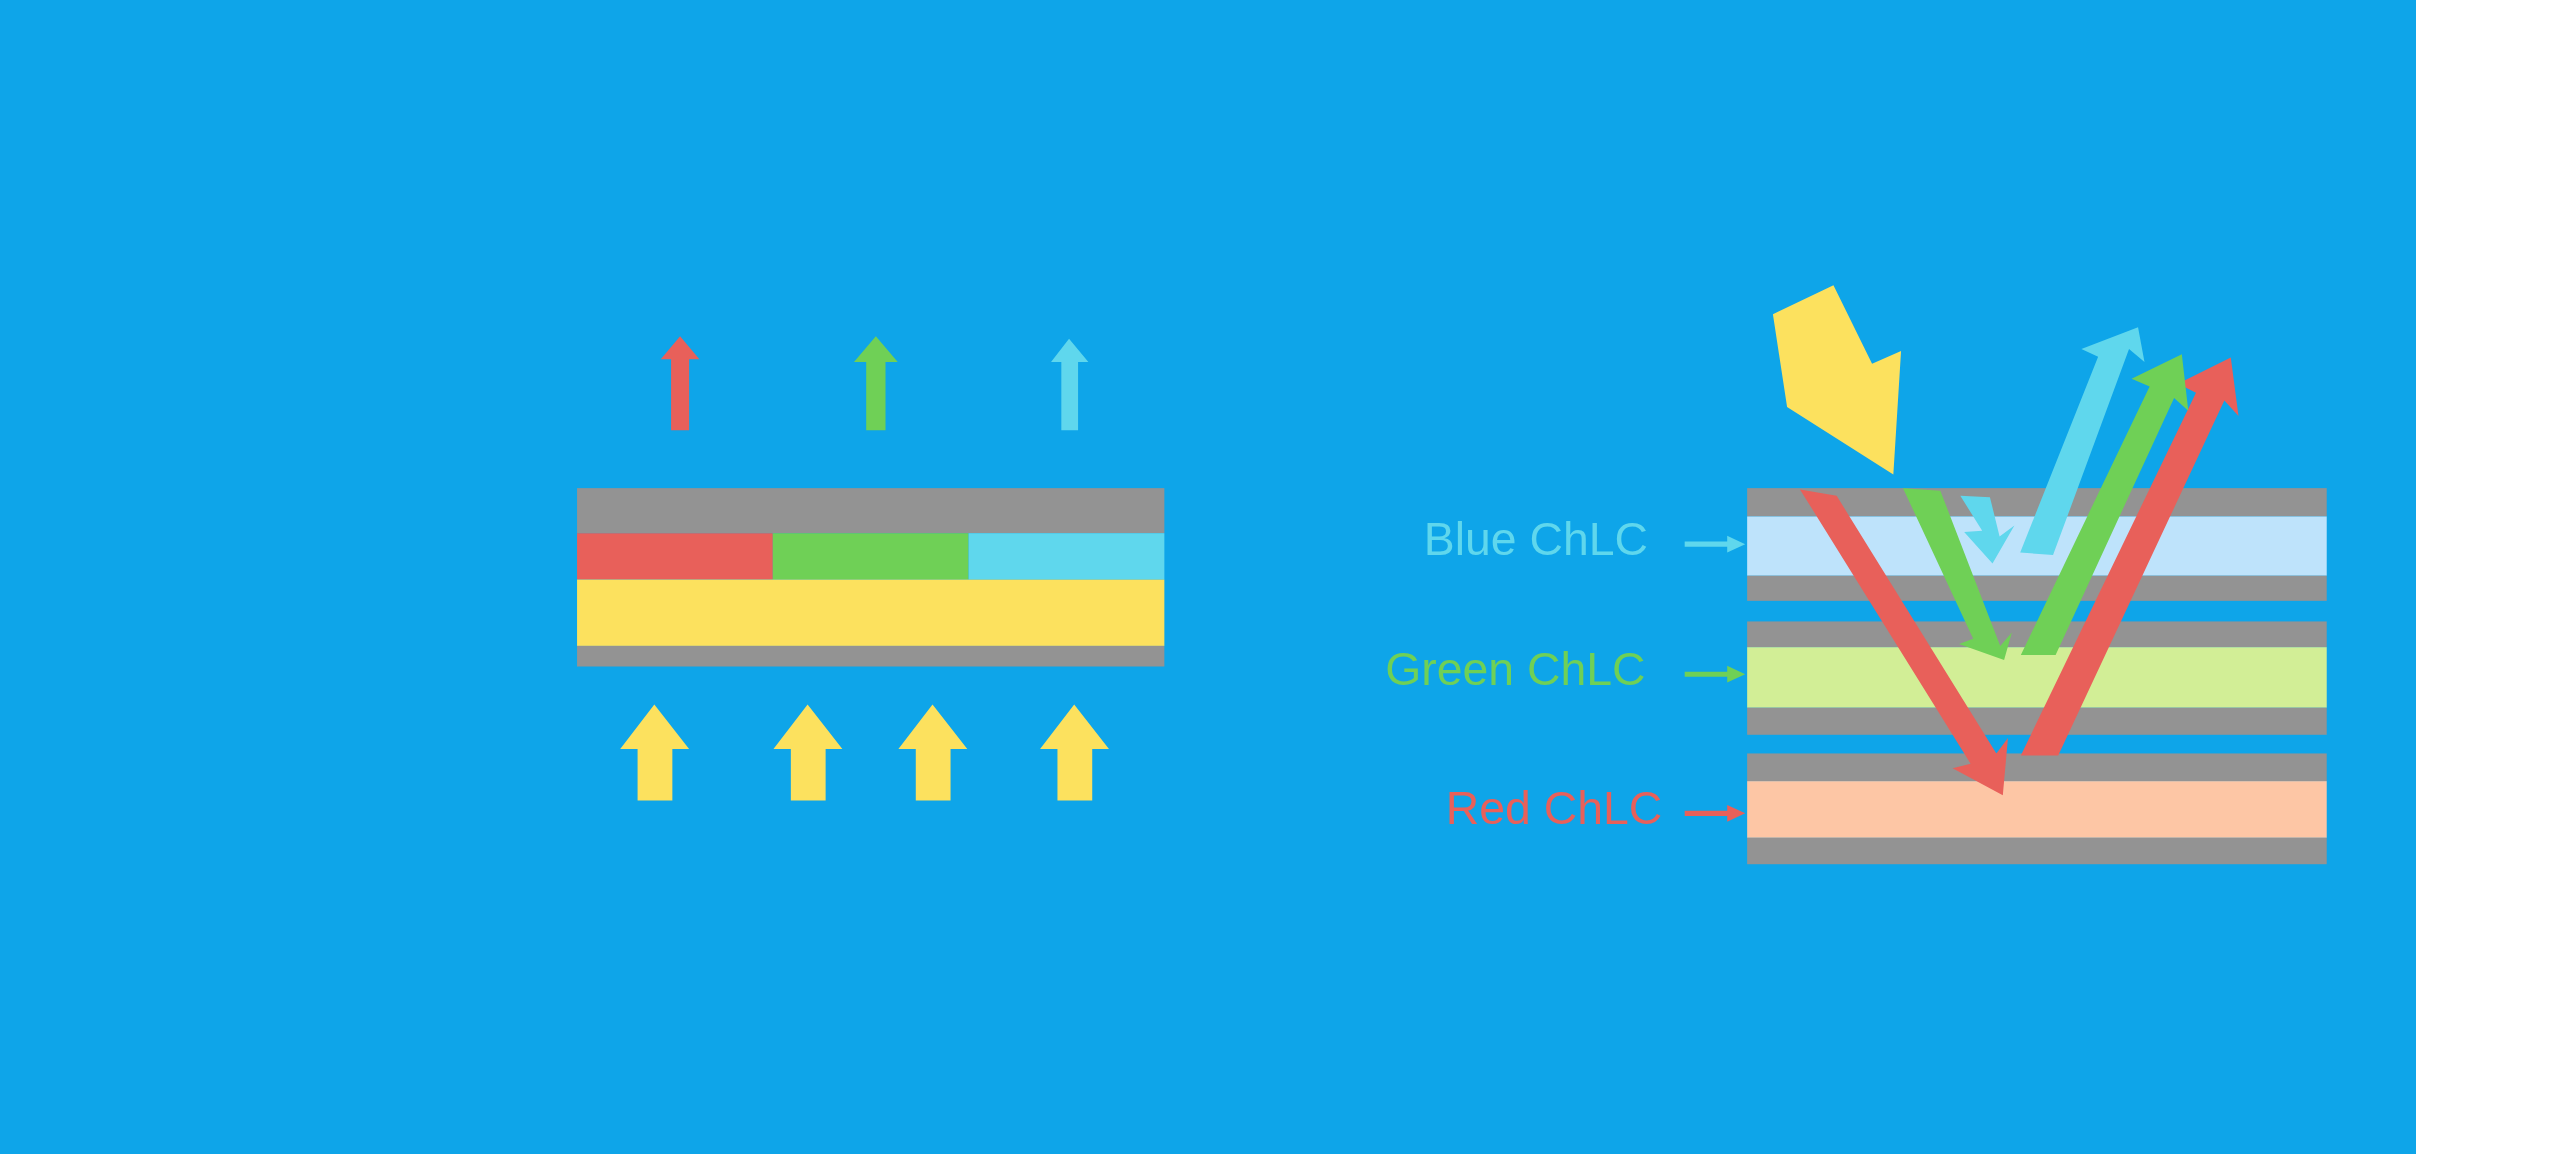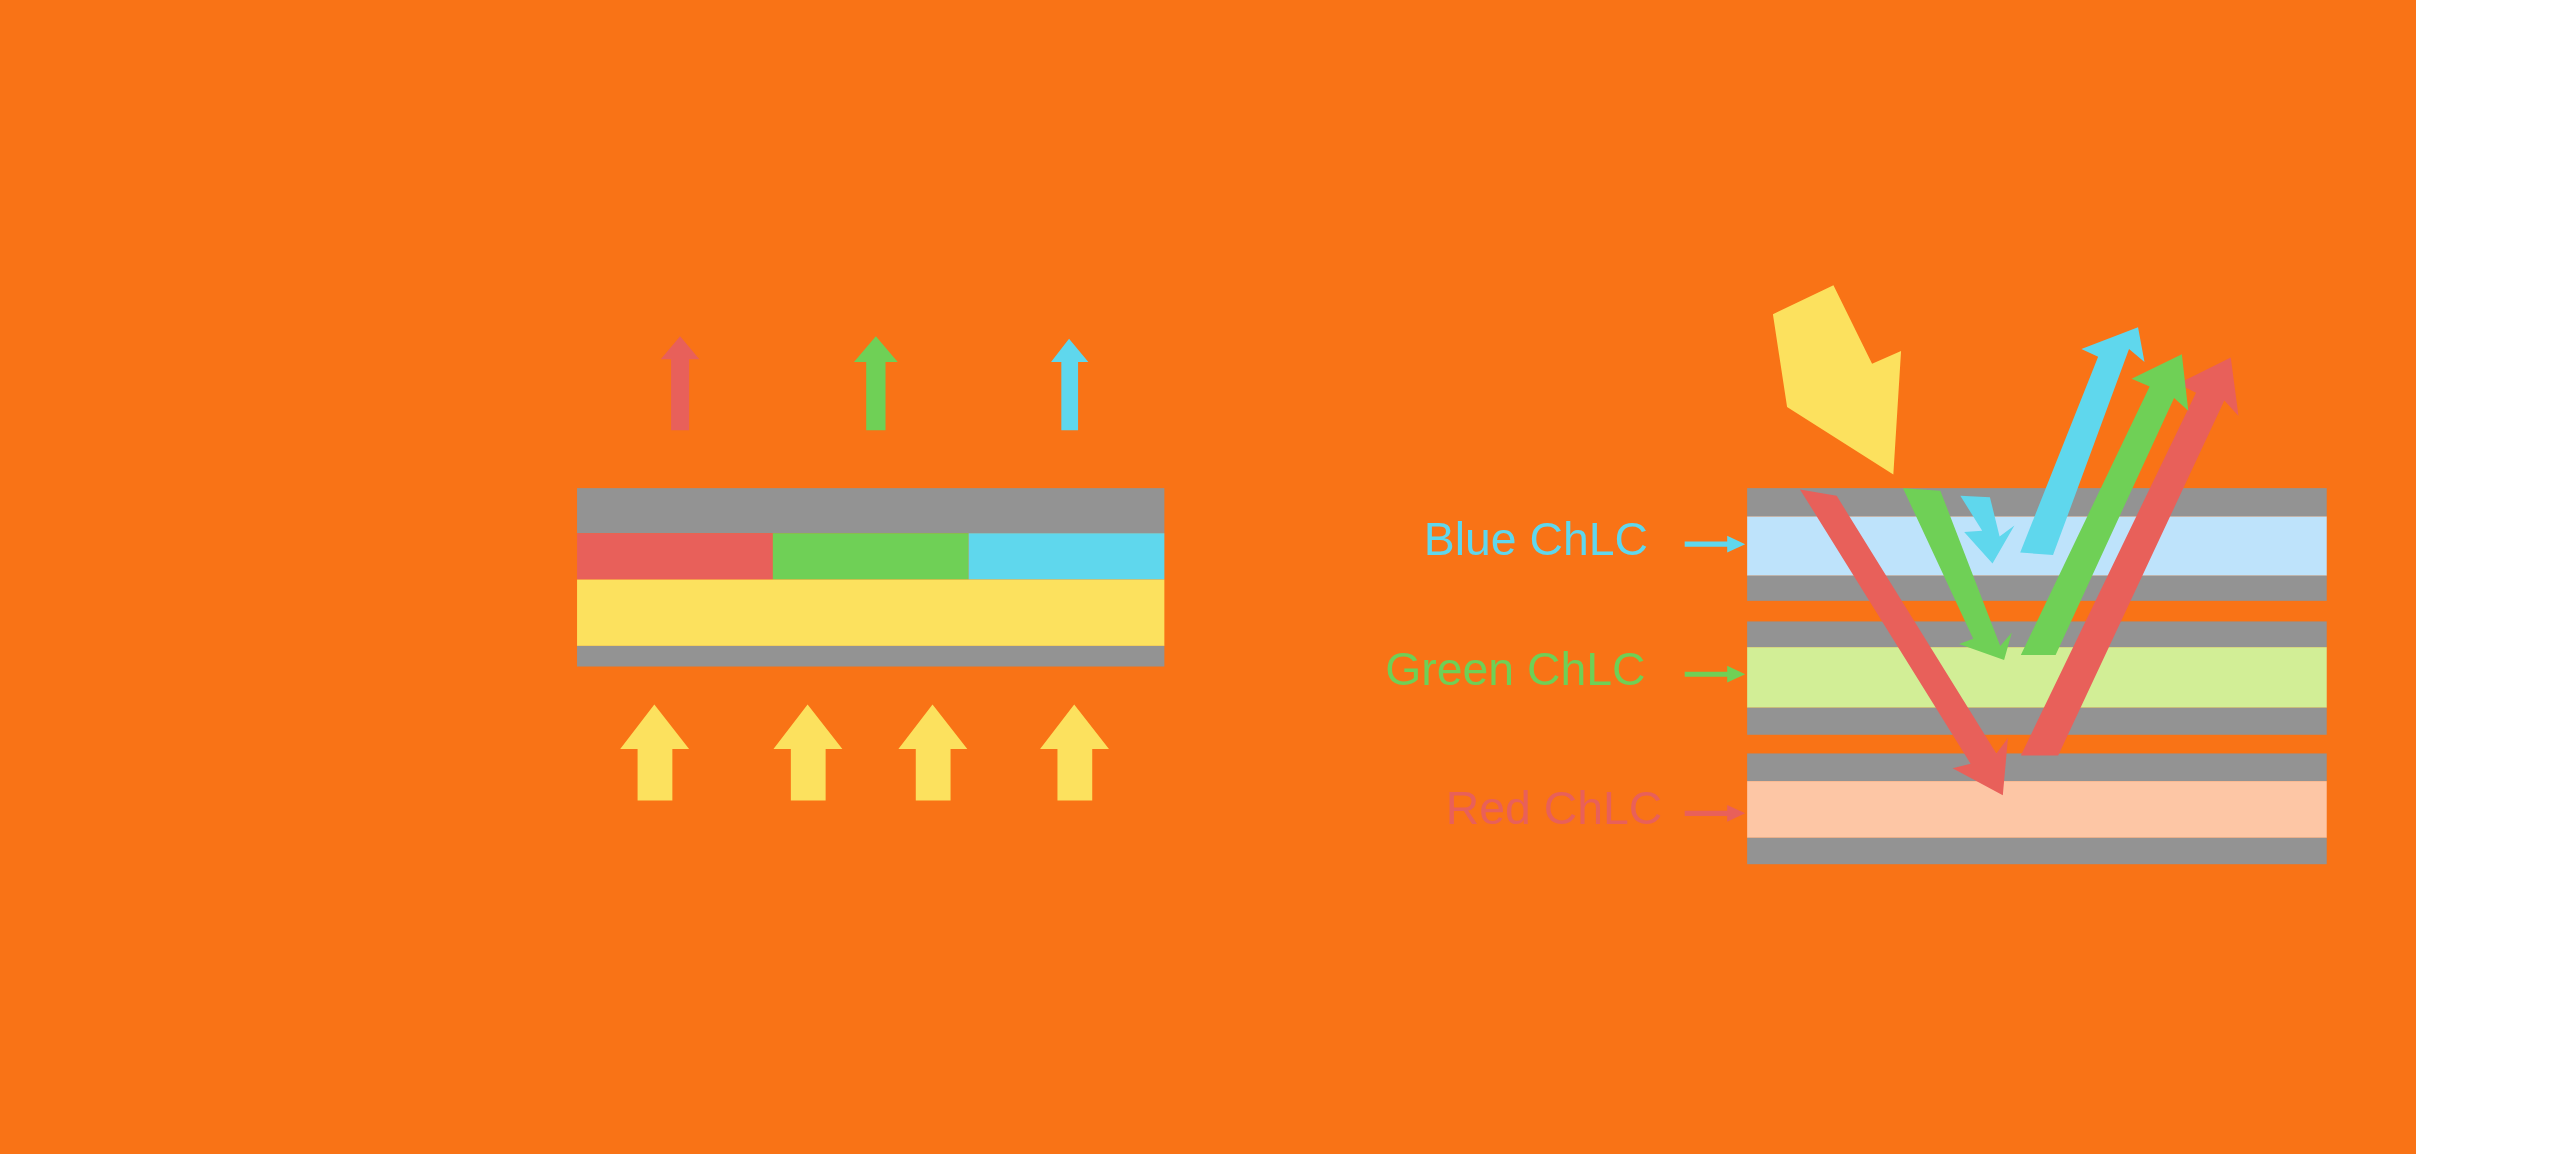--- a/index.html
+++ b/index.html
@@ -1,17 +1,17 @@
 <!DOCTYPE html>
 <html style="font-size:10.3px"><head>
 <meta charset="utf-8">
 <style>
   html,body{margin:0;padding:0;background:#ffffff;}
   body{width:2576px;height:1154px;overflow:hidden;font-family:"Liberation Sans",sans-serif;}
-  #stage{position:relative;width:2416px;height:1154px;background:#f97316;}
+  #stage{position:relative;width:2416px;height:1154px;background:#0ea5e9;}
   svg.layer{position:absolute;left:0;top:0;width:2576px;height:1154px;display:block;}
   .lbl{font-family:"Liberation Sans",sans-serif;font-weight:400;}
 </style>
 </head>
 <body>
 
 <div id="stage">
 
   <svg class="layer" viewBox="0 0 4000 1792">
 

